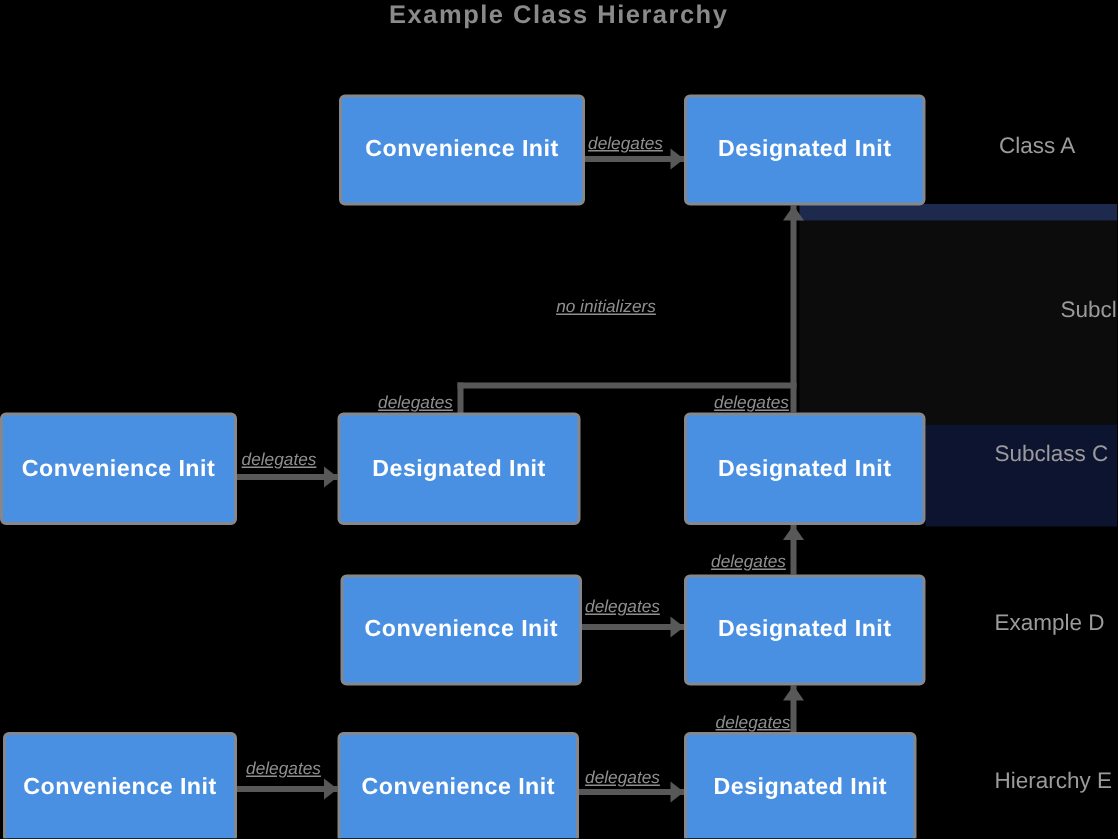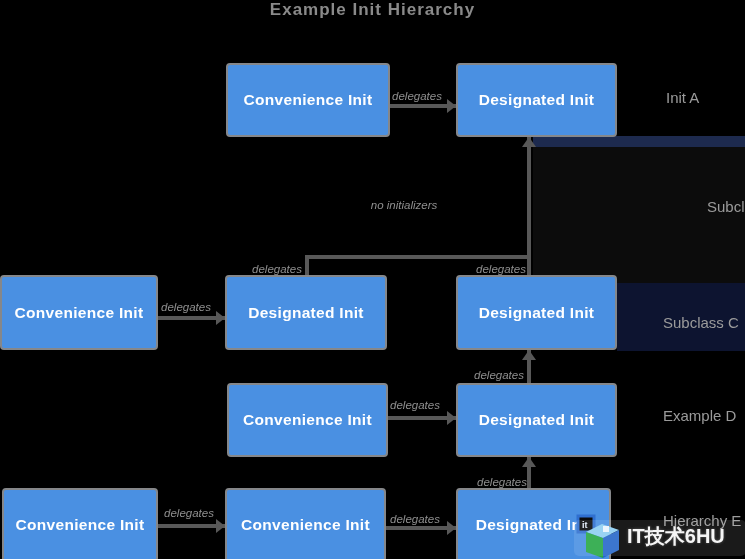--- a/index.html
+++ b/index.html
@@ -15,40 +15,40 @@
   .node{
     box-sizing:border-box;background:#4a90e2;border:2px solid #85878a;border-radius:4px;
     display:flex;align-items:center;justify-content:center;
     color:#fff;font-weight:bold;font-size:15.5px;letter-spacing:.3px;white-space:nowrap;
   }
   .edge{background:#585858;}
   .arrow-right{width:0;height:0;border-top:7px solid transparent;border-bottom:7px solid transparent;border-left:9px solid #585858;}
   .arrow-up{width:0;height:0;border-left:7px solid transparent;border-right:7px solid transparent;border-bottom:10px solid #585858;}
   .elabel{
     transform:translate(-50%,-50%);color:#8f8f8f;font-style:italic;
-    font-size:11.5px;white-space:nowrap;
+    font-size:11.5px;white-space:nowrap;text-decoration:underline;
   }
   .rowlabel{color:#9b9b9b;font-size:15px;line-height:18px;white-space:nowrap;}
   .watermark{
     position:absolute;left:576px;top:513px;height:46px;display:flex;align-items:center;gap:4px;
   }
   .wm-backdrop{
     position:absolute;left:-2px;top:7px;width:172px;height:36px;
     background:rgba(255,255,255,0.10);border-radius:5px;
   }
   .wm-text{
     position:relative;color:#f5f5f5;font-size:20px;font-weight:bold;white-space:nowrap;
     text-shadow:0 0 3px rgba(180,180,180,.45);
   }
 </style>
 </head>
 <body>
 
 <div class="stage" id="stage">
-  <div class="title">Example Init Hierarchy</div>
+  <div class="title">Example Class Hierarchy</div>
 
   <div class="abs" style="left: 533px; top: 147px; width: 212px; height: 136px; background: rgb(12, 12, 12);"></div>
     <div class="abs" style="left: 533px; top: 136px; width: 212px; height: 11px; background: rgb(29, 42, 78);"></div>
     <div class="abs" style="left: 617px; top: 283px; width: 128px; height: 68px; background: rgb(13, 20, 48);"></div>
     <div class="abs edge" style="left: 390px; top: 104px; width: 66px; height: 4px;"></div>
     <div class="abs edge" style="left: 527px; top: 137px; width: 4px; height: 138px;"></div>
     <div class="abs edge" style="left: 305px; top: 255px; width: 226px; height: 4px;"></div>
     <div class="abs edge" style="left: 305px; top: 255px; width: 4px; height: 22px;"></div>
     <div class="abs edge" style="left: 158px; top: 316px; width: 67px; height: 4px;"></div>
     <div class="abs edge" style="left: 527px; top: 350px; width: 4px; height: 33px;"></div>
@@ -77,30 +77,18 @@
     <div class="abs elabel" style="left: 417px; top: 96px;">delegates</div>
     <div class="abs elabel" style="left: 277px; top: 269px;">delegates</div>
     <div class="abs elabel" style="left: 501px; top: 269px;">delegates</div>
     <div class="abs elabel" style="left: 186px; top: 307px;">delegates</div>
     <div class="abs elabel" style="left: 499px; top: 375px;">delegates</div>
     <div class="abs elabel" style="left: 415px; top: 405px;">delegates</div>
     <div class="abs elabel" style="left: 189px; top: 513px;">delegates</div>
     <div class="abs elabel" style="left: 415px; top: 519px;">delegates</div>
     <div class="abs elabel" style="left: 502px; top: 482px;">delegates</div>
     <div class="abs elabel" style="left: 404px; top: 205px;">no initializers</div>
-    <div class="abs rowlabel" style="left: 666px; top: 89px;">Init A</div>
+    <div class="abs rowlabel" style="left: 666px; top: 89px;">Class A</div>
     <div class="abs rowlabel" style="left: 663px; top: 198px; margin-left: 44px;">Subclass B</div>
-    <div class="abs rowlabel" style="left: 663px; top: 314px;">Subclass C</div>
+    <div class="abs rowlabel" style="left: 663px; top: 294px;">Subclass C</div>
     <div class="abs rowlabel" style="left: 663px; top: 407px;">Example D</div>
     <div class="abs rowlabel" style="left: 663px; top: 512px;">Hierarchy E</div>
-    <div class="watermark">
-    <div class="wm-backdrop"></div>
-    <svg width="47" height="45" viewBox="0 0 47 45">
-      <rect x="2" y="2" width="16" height="16" fill="#0a0a0a" stroke="#2f6fd0" stroke-width="3"></rect>
-      <text x="6" y="14" font-size="9" fill="#e8f2ff" font-weight="bold" font-family="Liberation Sans, sans-serif">it</text>
-      <polygon points="10,18 26,10 43,16 27,24" fill="#8ecff2"></polygon>
-      <polygon points="10,18 27,24 27,44 10,38" fill="#28a745"></polygon>
-      <polygon points="27,24 43,16 43,36 27,44" fill="#2667c9"></polygon>
-      <rect x="27" y="12" width="6" height="6" fill="#eaf4fd"></rect>
-    </svg>
-    <span class="wm-text">IT技术6HU</span>
-  </div>
 </div>
 
 </body></html>

